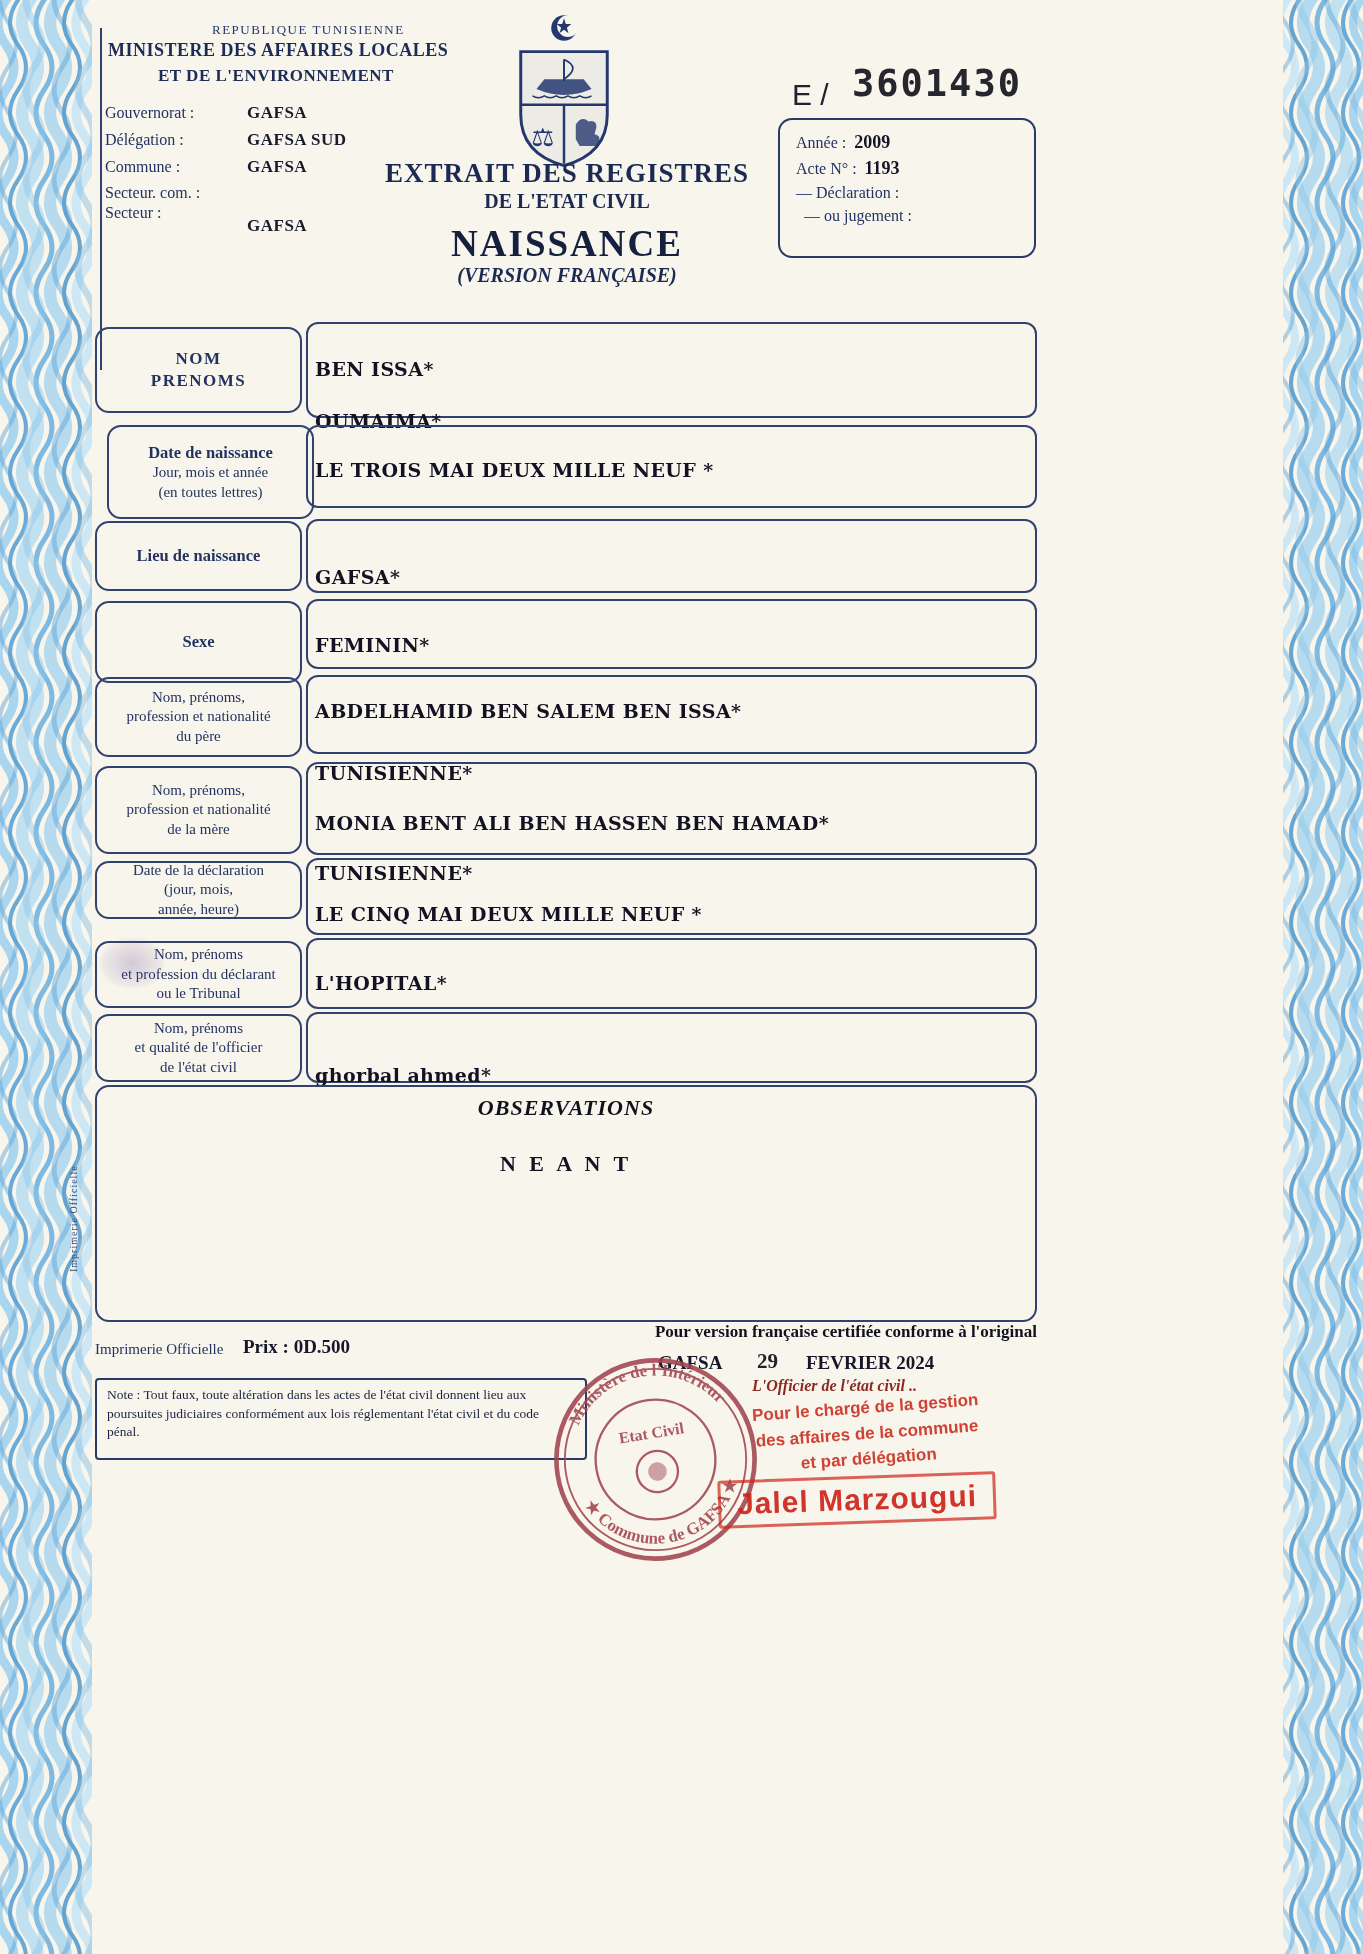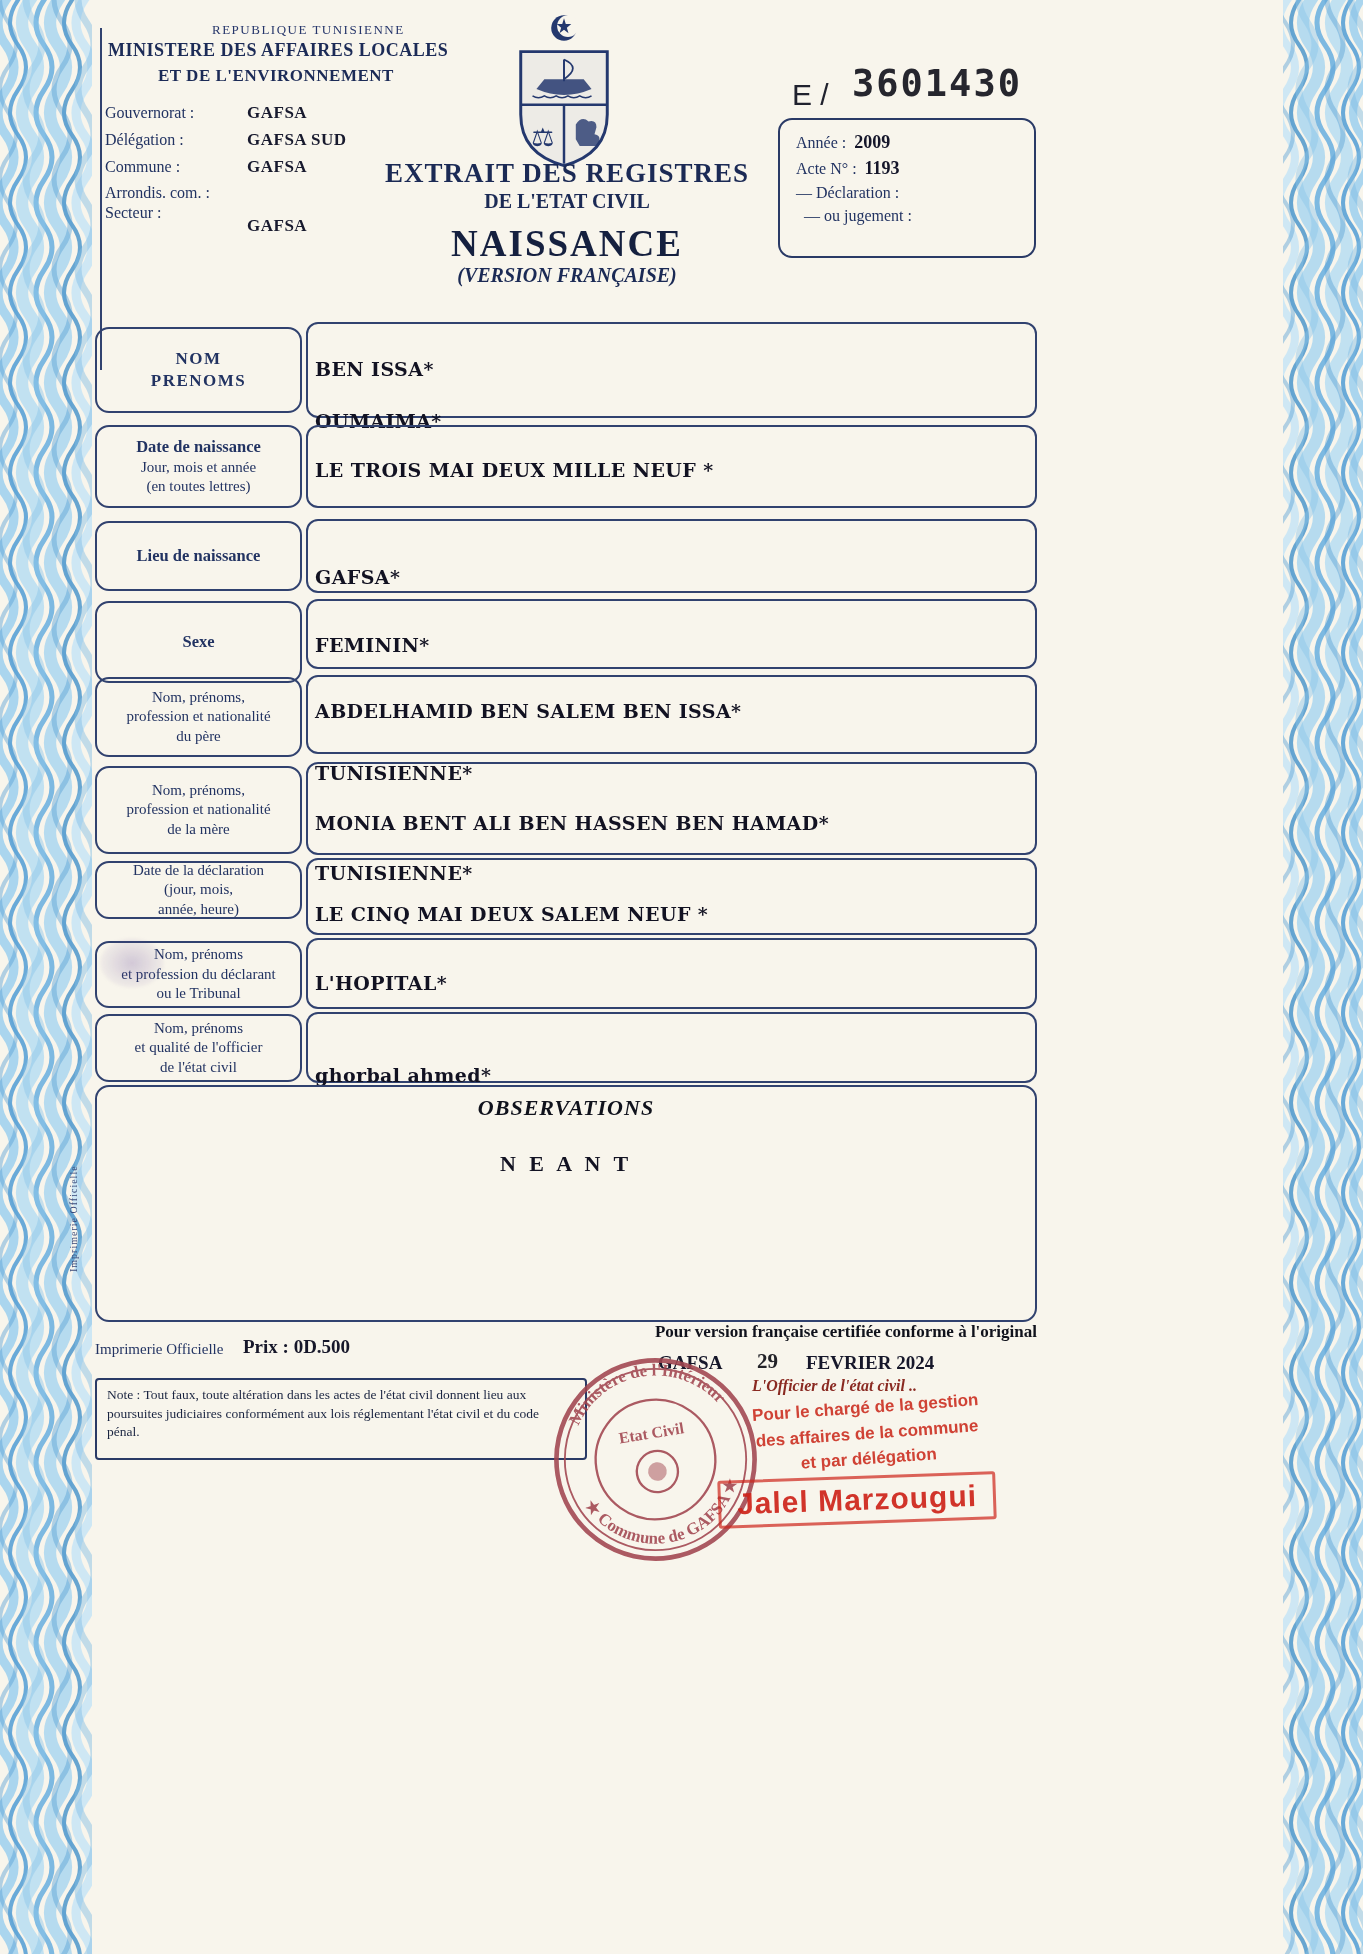--- a/index.html
+++ b/index.html
@@ -151,21 +151,21 @@
   <div class="abs rep" style="left:212px; top:22px;">REPUBLIQUE TUNISIENNE</div>
   <div class="abs ministry" style="left:108px; top:40px; font-size:18px; letter-spacing:0.5px;">MINISTERE DES AFFAIRES LOCALES</div>
   <div class="abs ministry" style="left:158px; top:66px; font-size:17px; letter-spacing:0.5px;">ET DE L'ENVIRONNEMENT</div>
 
   <div class="abs admin-label" style="left:105px; top:104px;">Gouvernorat :</div>
   <div class="abs admin-value" style="left:247px; top:103px;">GAFSA</div>
   <div class="abs admin-label" style="left:105px; top:131px;">Délégation :</div>
   <div class="abs admin-value" style="left:247px; top:130px;">GAFSA SUD</div>
   <div class="abs admin-label" style="left:105px; top:158px;">Commune :</div>
   <div class="abs admin-value" style="left:247px; top:157px;">GAFSA</div>
-  <div class="abs admin-label" style="left:105px; top:184px;">Arrondis. com. :</div>
+  <div class="abs admin-label" style="left:105px; top:184px;">Secteur. com. :</div>
   <div class="abs admin-value" style="left:247px; top:183px;"></div>
   <div class="abs admin-label" style="left:105px; top:204px;">Secteur :</div>
   <div class="abs admin-value" style="left:247px; top:216px;">GAFSA</div>
 
   <div class="abs" style="left:505px; top:10px;">
     <svg width="118" height="158" viewBox="0 0 120 160">
       <circle cx="60" cy="18" r="13" fill="#24386e"></circle>
       <circle cx="64" cy="16" r="11" fill="#f8f5ec"></circle>
       <polygon points="60,8 61.8,14 67.4,14 62.9,17.6 64.6,23.4 60,19.8 55.4,23.4 57.1,17.6 52.6,14 58.2,14" fill="#24386e"></polygon>
       <path d="M16,42 h88 v64 q0,40 -44,52 q-44,-12 -44,-52 z" stroke="#24386e" stroke-width="3" fill="rgba(36,56,110,0.05)"></path>
@@ -206,21 +206,21 @@
   <div class="title-wrap" style="top:264px;"><span class="t4">(VERSION FRANÇAISE)</span></div>
 
   <div class="label-box" style="top:327px; height:86px;">
     <div class="lbl big">NOM</div>
     <div class="lbl big">PRENOMS</div>
   </div>
   <div class="value-box" style="top:322px; height:96px;"></div>
   <span class="typed" style="top:358px;">BEN ISSA*</span>
   <span class="typed" style="top:410px;">OUMAIMA*</span>
 
-  <div class="label-box" style="top:425px; height:83px;">
+  <div class="label-box" style="top:425px; height:94px;margin-left:12px;">
     <div class="lbl b">Date de naissance</div>
     <div class="lbl">Jour, mois et année</div>
     <div class="lbl">(en toutes lettres)</div>
   </div>
   <div class="value-box" style="top:425px; height:83px;"></div>
   <span class="typed" style="top:459px;">LE TROIS MAI  DEUX MILLE NEUF *</span>
 
   <div class="label-box" style="top:521px; height:70px;">
     <div class="lbl b">Lieu de naissance</div>
   </div>
@@ -250,21 +250,21 @@
   <span class="typed" style="top:762px;">TUNISIENNE*</span>
   <span class="typed" style="top:812px;">MONIA BENT ALI BEN HASSEN BEN HAMAD*</span>
 
   <div class="label-box" style="top:861px; height:58px;">
     <div class="lbl">Date de la déclaration</div>
     <div class="lbl">(jour, mois,</div>
     <div class="lbl">année, heure)</div>
   </div>
   <div class="value-box" style="top:858px; height:77px;"></div>
   <span class="typed" style="top:862px;">TUNISIENNE*</span>
-  <span class="typed" style="top:903px;">LE CINQ MAI  DEUX SALEM NEUF *</span>
+  <span class="typed" style="top:903px;">LE CINQ MAI  DEUX MILLE NEUF *</span>
 
   <div class="label-box" style="top:941px; height:67px;">
     <div class="lbl">Nom, prénoms</div>
     <div class="lbl">et profession du déclarant</div>
     <div class="lbl">ou le Tribunal</div>
   </div>
   <div class="value-box" style="top:938px; height:71px;"></div>
   <span class="typed" style="top:972px;">L'HOPITAL*</span>
 
   <div class="label-box" style="top:1014px; height:68px;">

